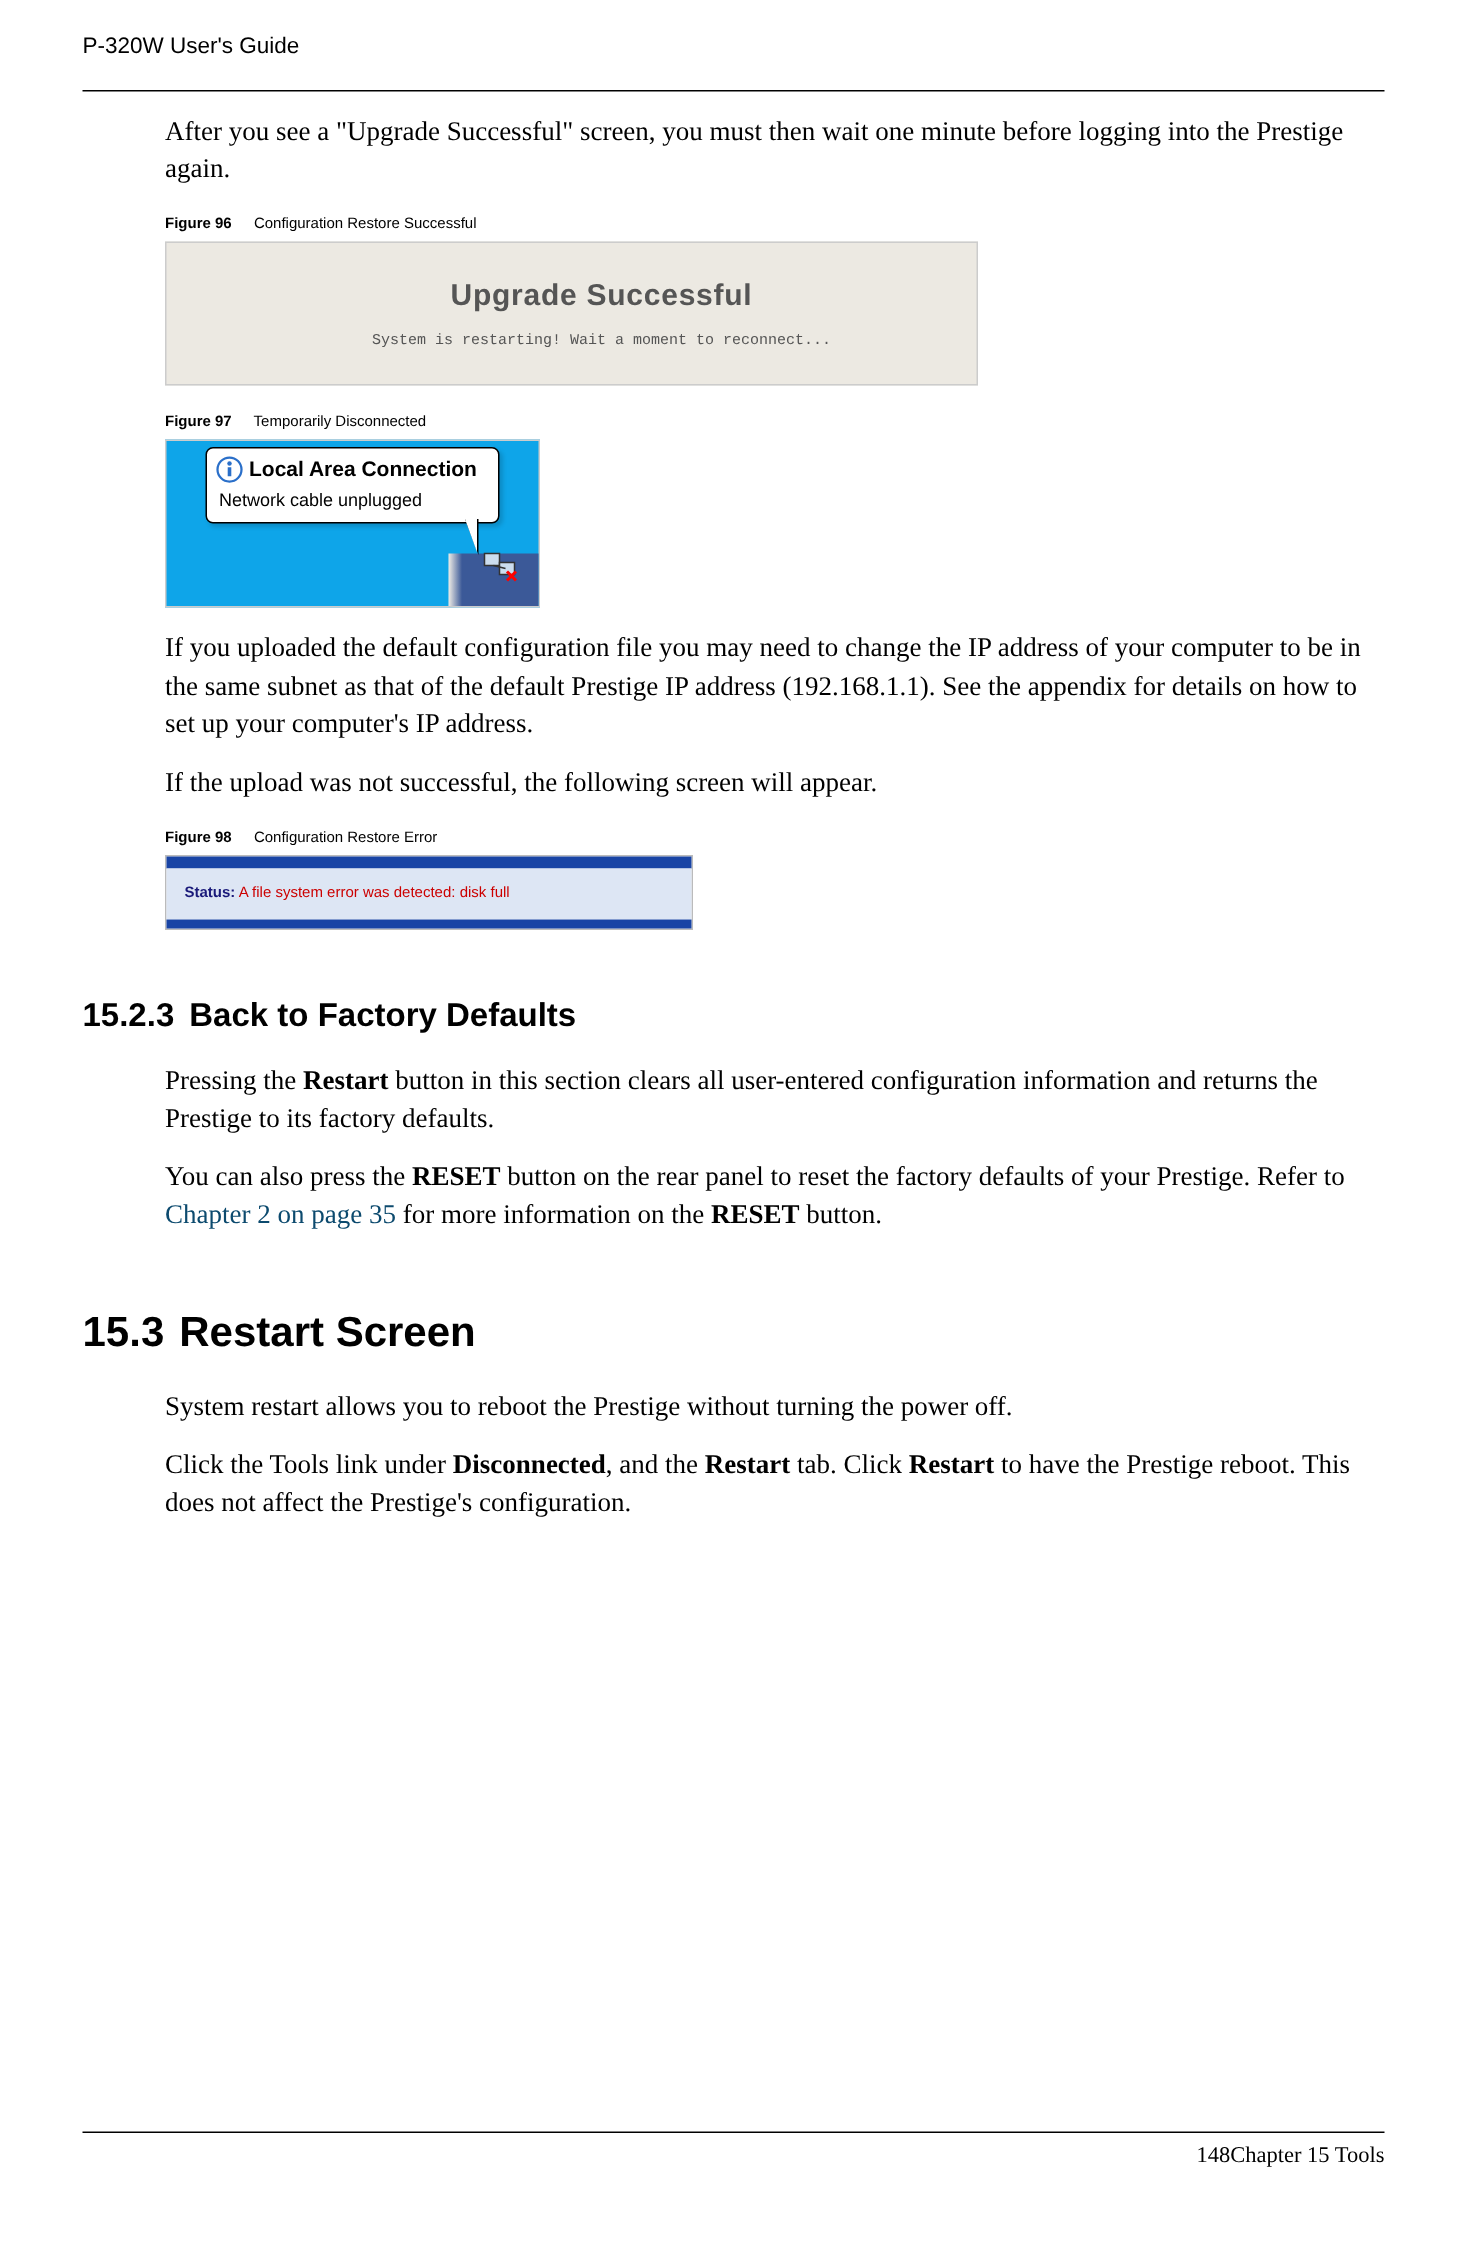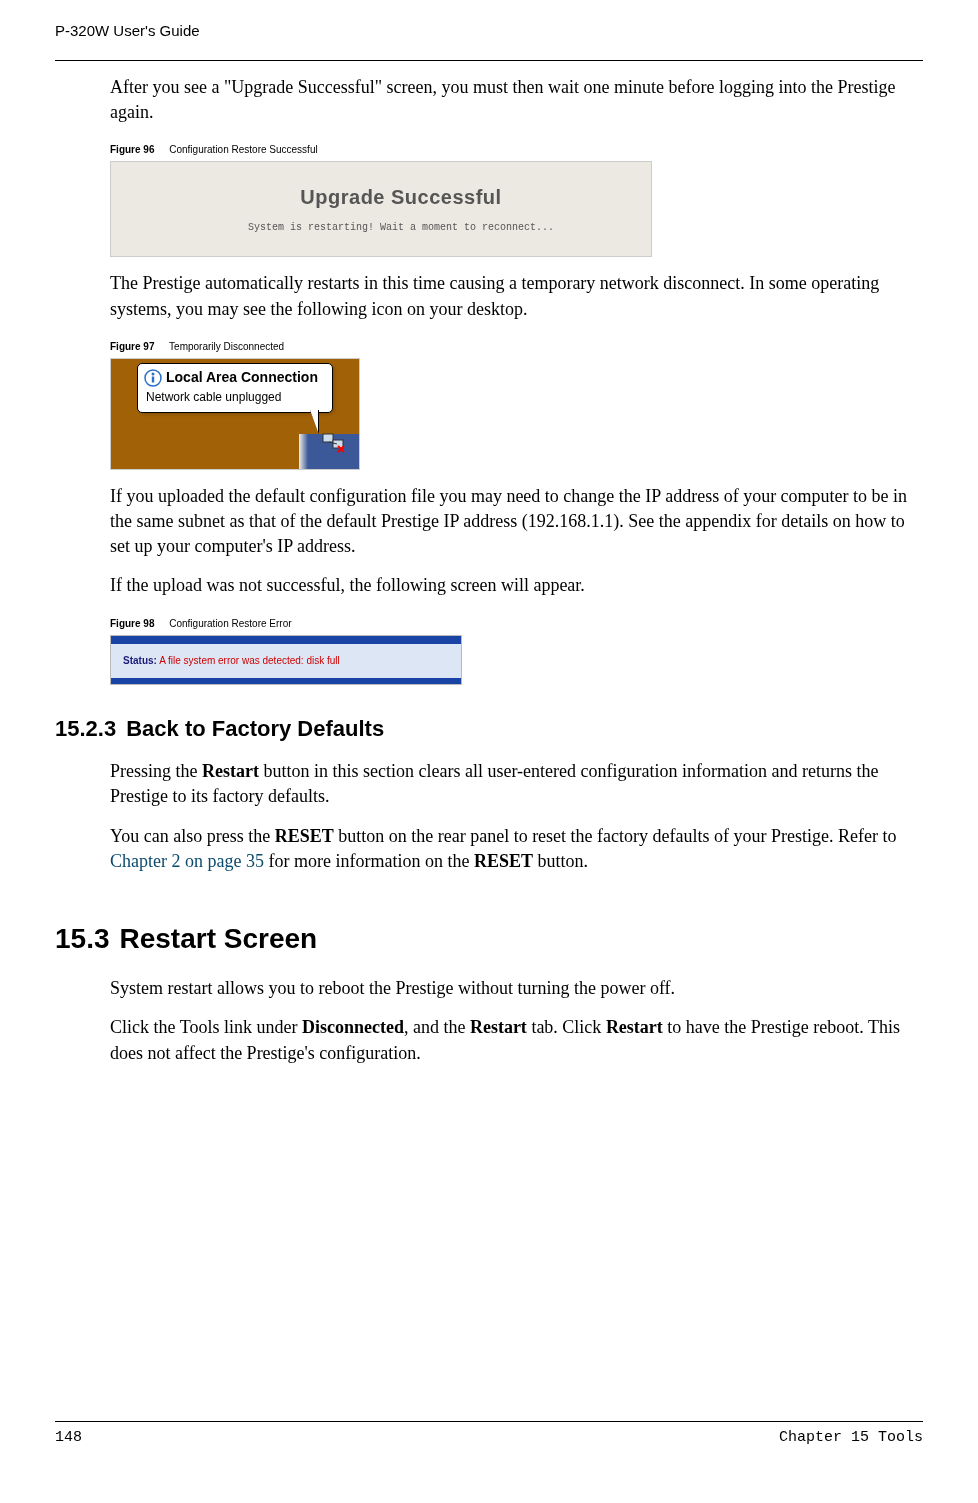--- a/index.html
+++ b/index.html
@@ -64,21 +64,21 @@
     .upgrade-sub {
       font-family: Liberation Mono, monospace;
       font-size: 10px;
       color: #555;
     }
     .lan-box {
       width: 248px;
       height: 110px;
       border: 1px solid #ccc;
       position: relative;
-      background: #a16207;
+      background: #0ea5e9;
     }
     .lan-balloon {
       position: absolute;
       top: 4px;
       left: 26px;
       background: #fff;
       border: 1px solid black;
       border-radius: 5px;
       padding: 4px 8px 6px 6px;
       font-family: "MS Sans Serif", Tahoma, Arial, sans-serif;
@@ -157,39 +157,39 @@
     .status-label { color: #1a1a7a; font-weight: bold; }
     .status-err { color: #c00; }
     .status-bot {
       height: 6px;
       background: #1944a5;
     }
     h2.section {
       font-family: Arial, Helvetica, sans-serif;
       font-size: 22px;
       font-weight: bold;
-      margin: 29px 0 15px -55px;
+      margin: 42px 0 15px -55px;
     }
     h2.main-section {
       font-family: Arial, Helvetica, sans-serif;
       font-size: 28px;
       font-weight: bold;
       margin: 45px 0 18px -55px;
     }
     .subsection-num { margin-right: 10px; }
     .mainsection-num { margin-right: 10px; }
     .link { color: #0c4a6e; margin-top: 48px; }
     .footer {
       position: absolute;
       bottom: 15px;
       left: 55px;
       right: 55px;
       display: flex;
-      justify-content: space-between;
-      font-family: Liberation Mono, monospace;
+      justify-content: flex-end;
+      font-family: Liberation Serif, serif;
       font-size: 15px;
       border-top: 1px solid black;
       padding-top: 5px;
     }
     b, strong { font-weight: bold; }
   </style>
 </head>
 <body>
 
 <div class="page">
@@ -203,21 +203,20 @@
 
     <div class="figure-caption">
       <span class="num">Figure 96</span>
       <span>Configuration Restore Successful</span>
     </div>
     <div class="upgrade-box">
       <div class="upgrade-title">Upgrade Successful</div>
       <div class="upgrade-sub">System is restarting! Wait a moment to reconnect...</div>
     </div>
 
-    <p>The Prestige automatically restarts in this time causing a temporary network disconnect. In some operating systems, you may see the following icon on your desktop.</p>
 
     <div class="figure-caption">
       <span class="num">Figure 97</span>
       <span>Temporarily Disconnected</span>
     </div>
     <div class="lan-box">
       <div class="tray-bg">
         <span class="tray-icon">
           <svg width="26" height="22" viewBox="0 0 26 22">
             <rect x="2" y="2" width="10" height="8" fill="#cde" stroke="#333" stroke-width="1"></rect>

